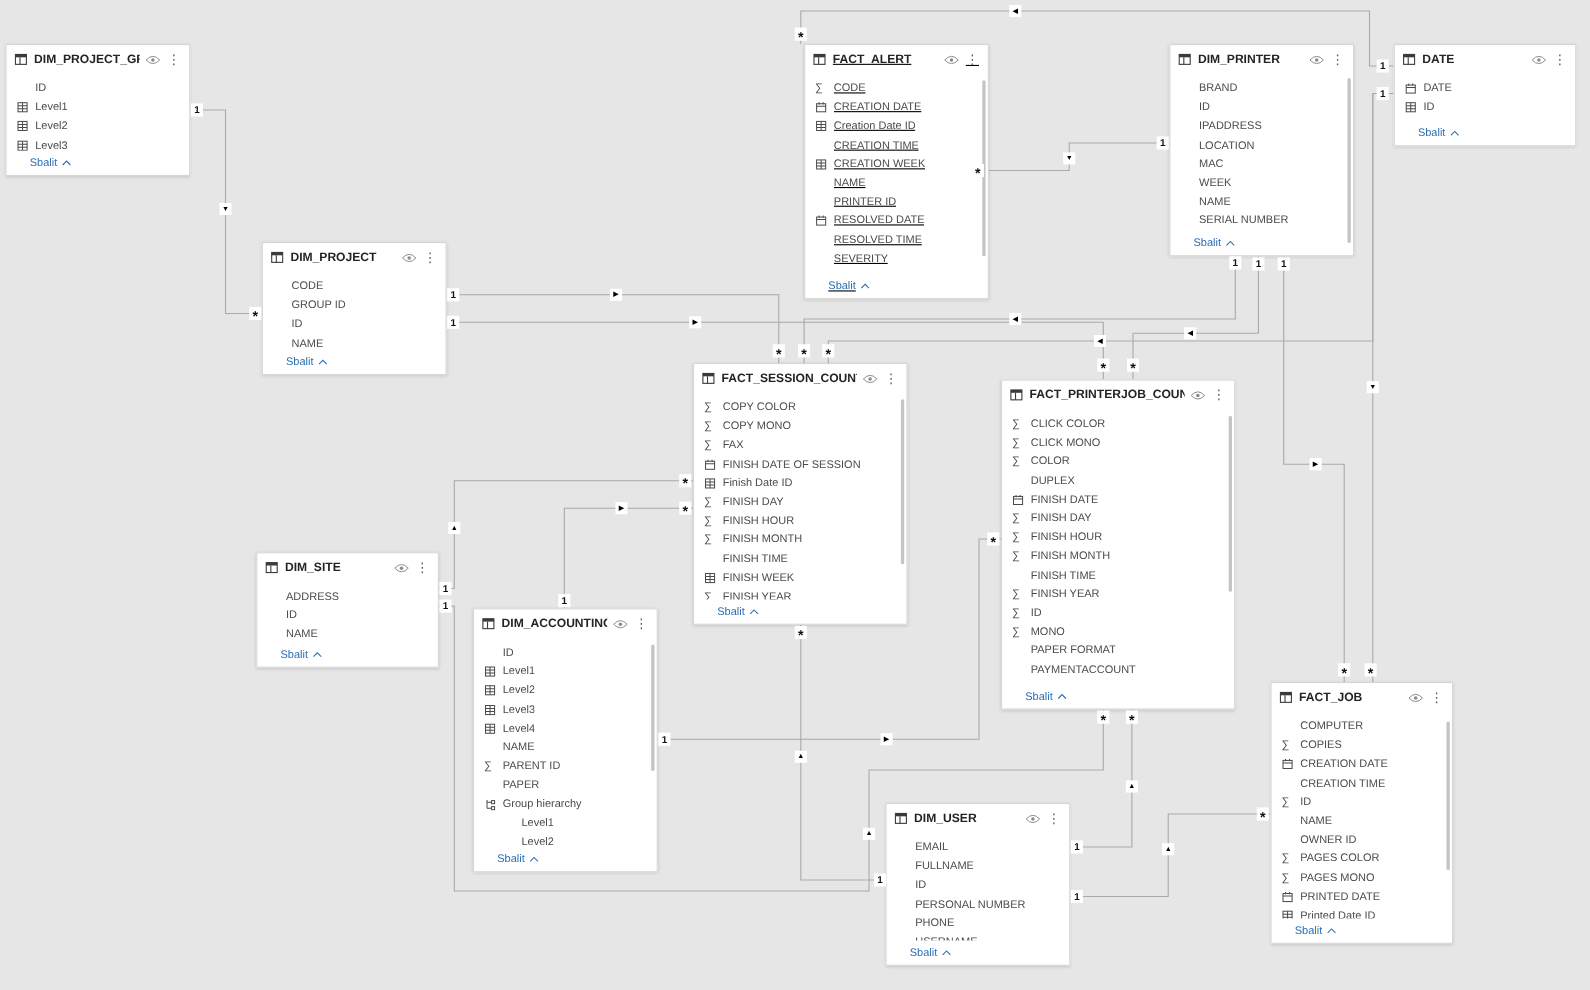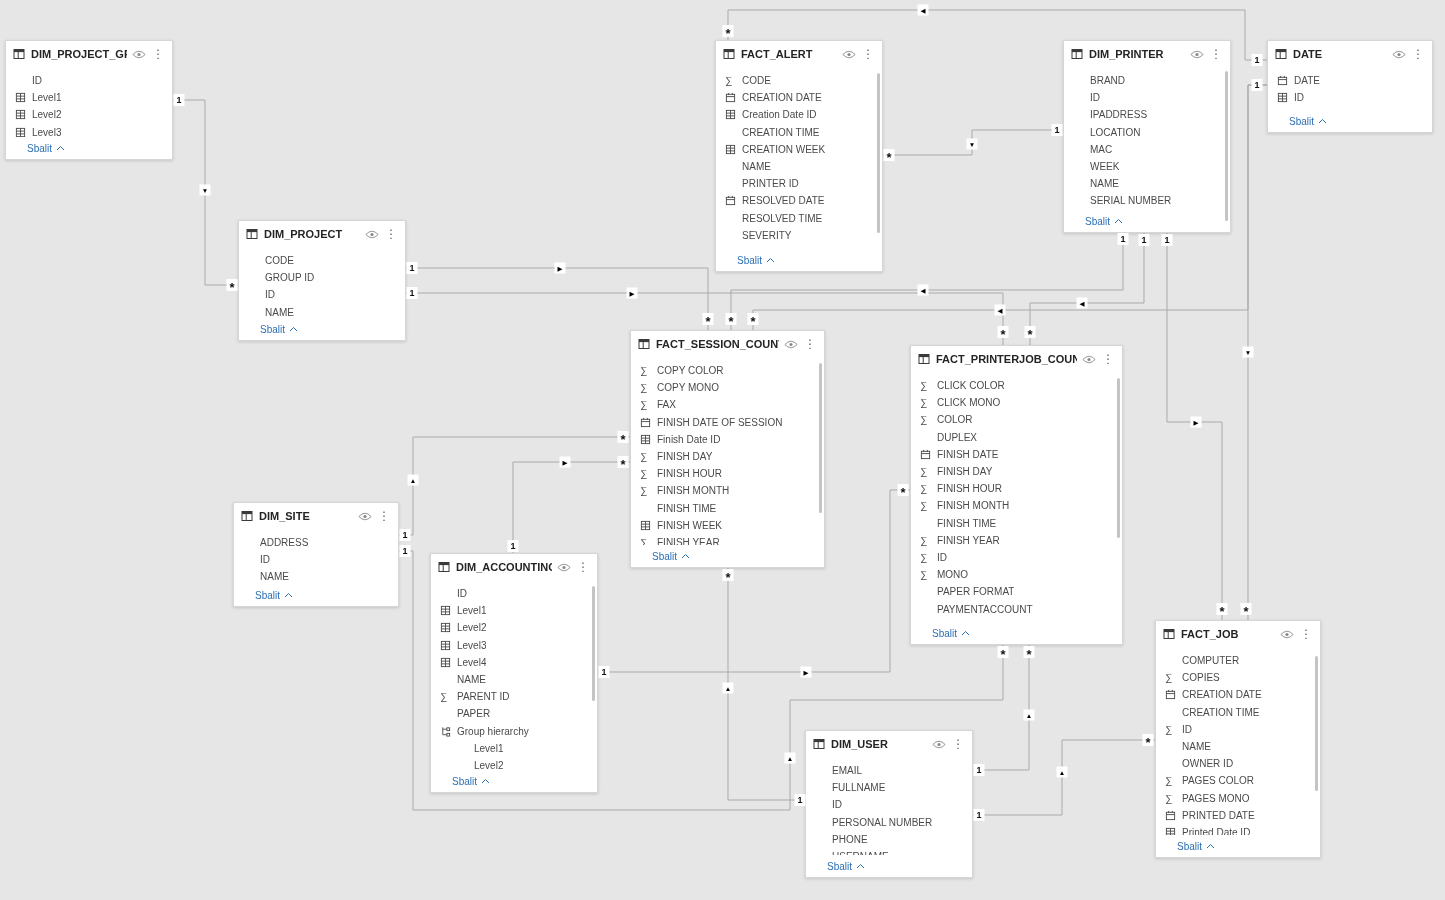--- a/index.html
+++ b/index.html
@@ -165,21 +165,21 @@
           <span class="flabel">NAME</span>
         </div>
       </div>
       <div class="card-footer">
         <span>Sbalit</span>
         <svg class="caret" width="9" height="6" viewBox="0 0 9 6">
           <path d="M1 5 L4.5 1.5 L8 5" fill="none" stroke="currentColor"></path>
         </svg>
       </div>
     </div>
-    <div class="card" style="left: 715px; top: 40px; width: 168px; height: 232px;">
+    <div class="card" style="left: 731px; top: 40px; width: 168px; height: 232px; text-decoration: underline;">
       <div class="card-header">
         <span class="ticon">
           <svg viewBox="0 0 12 12">
             <rect x="1" y="1.5" width="10" height="9" fill="none" stroke="currentColor"></rect>
             <rect x="1" y="1.5" width="10" height="2.6" fill="currentColor"></rect>
             <line x1="5.2" y1="4" x2="5.2" y2="10.5" stroke="currentColor"></line>
           </svg>
         </span>
         <span class="card-name">FACT_ALERT</span>
         <span class="eye">

